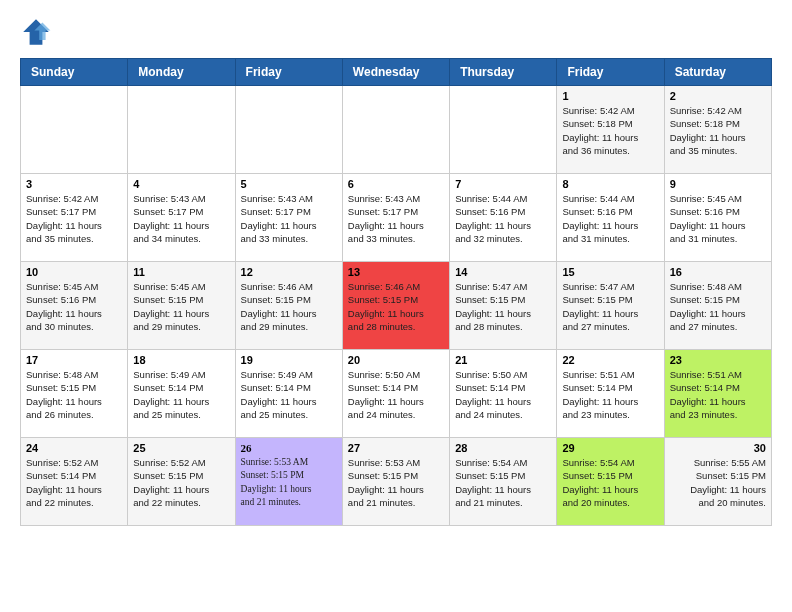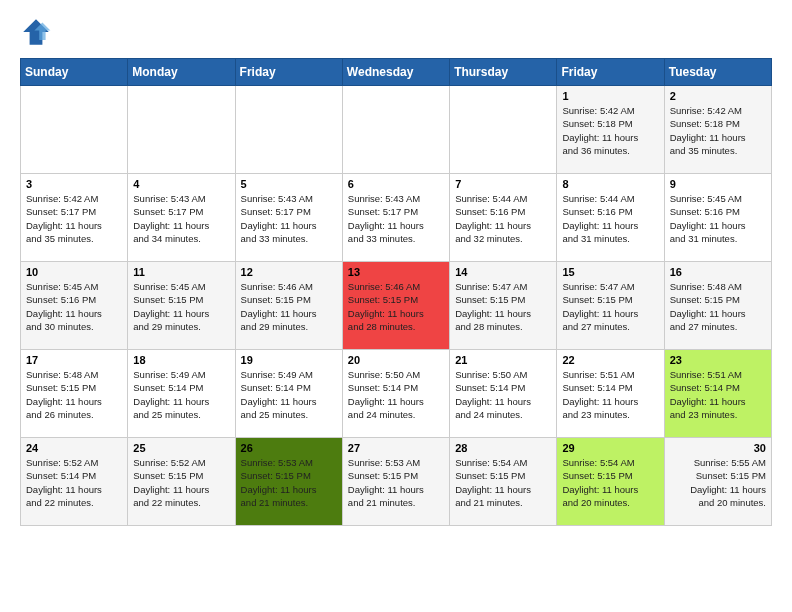--- a/index.html
+++ b/index.html
@@ -52,21 +52,21 @@
       margin-top: 2px;
     }
     .calendar {
       width: 100%;
       border-collapse: collapse;
       font-size: 10.5px;
     }
     .calendar th {
       background: #2563a8;
       color: #fff;
-      padding: 6px 4px;
+      padding: 6px 10px;
       text-align: left;
       font-size: 12px;
       font-weight: bold;
       border: 1px solid #1a4f8a;
     }
     .calendar td {
       border: 1px solid #ccc;
       vertical-align: top;
       padding: 4px 5px;
       width: calc(100% / 7);
@@ -116,21 +116,21 @@
 
   <table class="calendar">
     <thead>
       <tr>
       <th>Sunday</th>
           <th>Monday</th>
           <th>Friday</th>
           <th>Wednesday</th>
           <th>Thursday</th>
           <th>Friday</th>
-          <th>Tuesday</th>
+          <th>Saturday</th>
         </tr>
     </thead>
     <tbody id="calendar-body">
     <tr class="week-row">
           <td class="empty"></td>
           <td class="empty"></td>
           <td class="empty"></td>
           <td class="empty"></td>
           <td class="empty"></td>
           <td style="background: rgb(245, 245, 245);">
@@ -309,21 +309,21 @@
 Daylight: 11 hours
 and 22 minutes.</div>
           </td>
           <td style="background: rgb(245, 245, 245);">
             <span class="day-num">25</span>
             <div class="day-info" style="white-space: pre-line;">Sunrise: 5:52 AM
 Sunset: 5:15 PM
 Daylight: 11 hours
 and 22 minutes.</div>
           </td>
-          <td style="background: #4d7c0f;">
+          <td style="background: #c4b5fd; font-family: Liberation Serif, serif;">
             <span class="day-num">26</span>
             <div class="day-info" style="white-space: pre-line;">Sunrise: 5:53 AM
 Sunset: 5:15 PM
 Daylight: 11 hours
 and 21 minutes.</div>
           </td>
           <td style="background: rgb(245, 245, 245);">
             <span class="day-num">27</span>
             <div class="day-info" style="white-space: pre-line;">Sunrise: 5:53 AM
 Sunset: 5:15 PM

